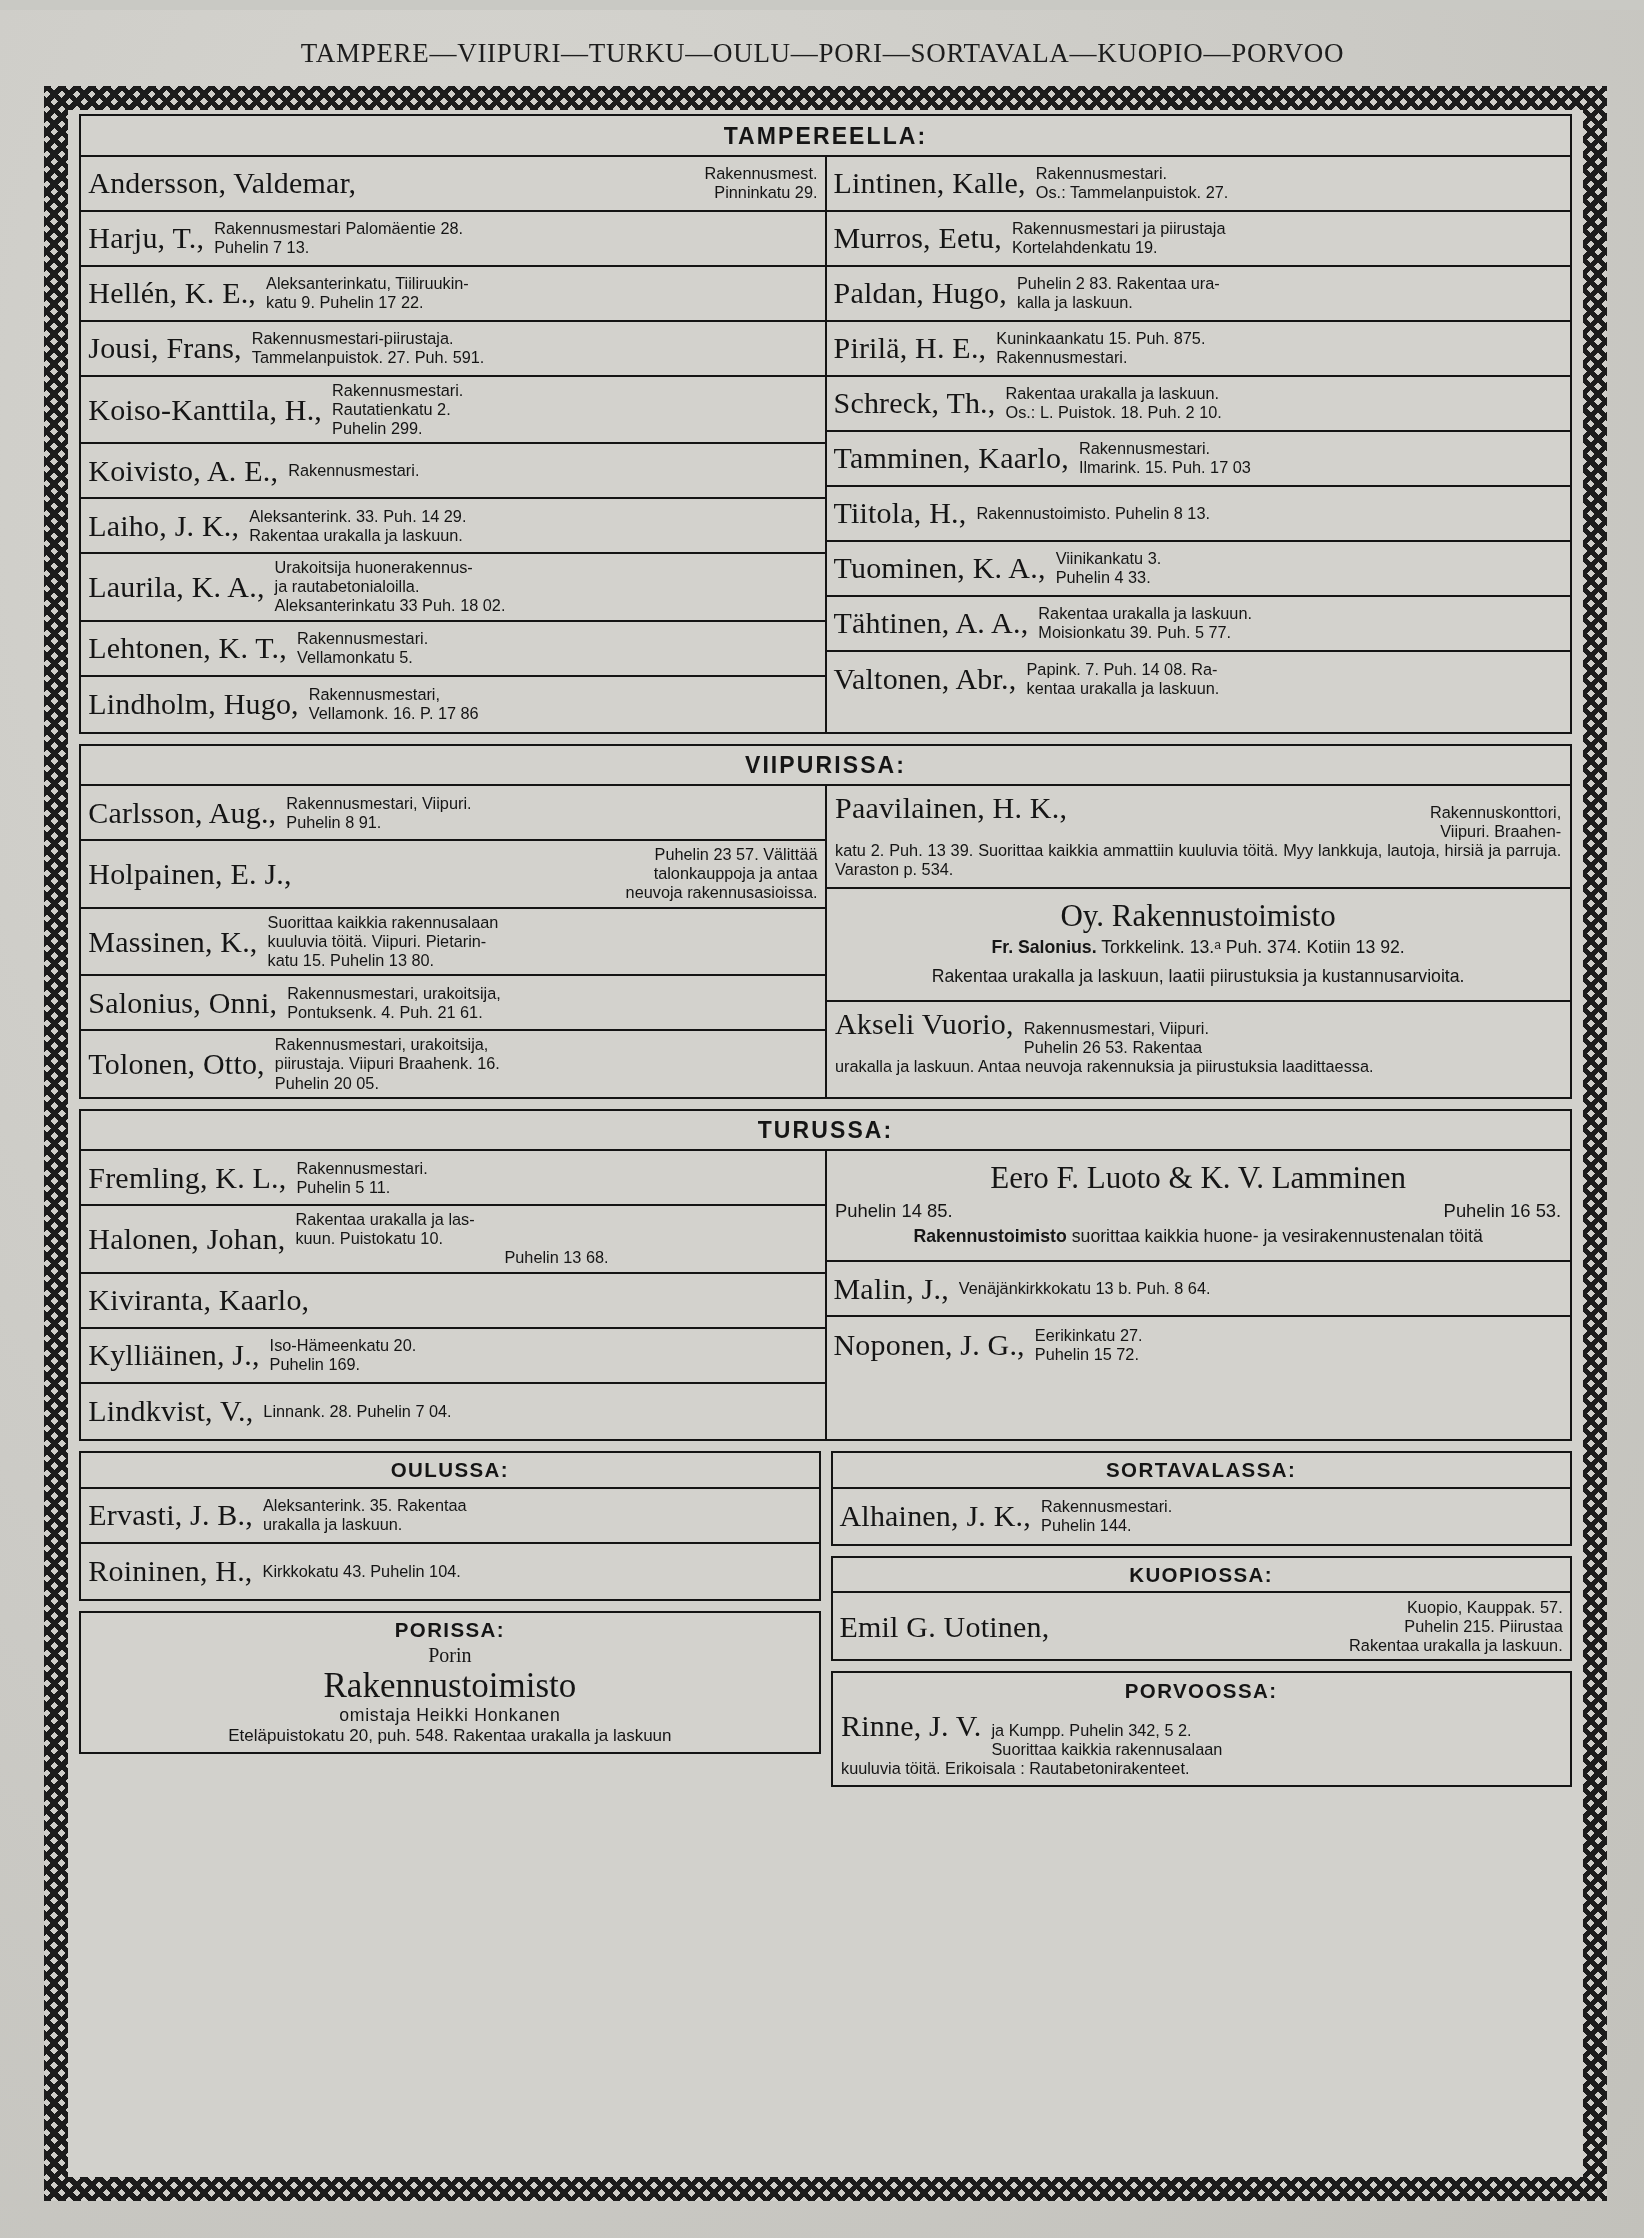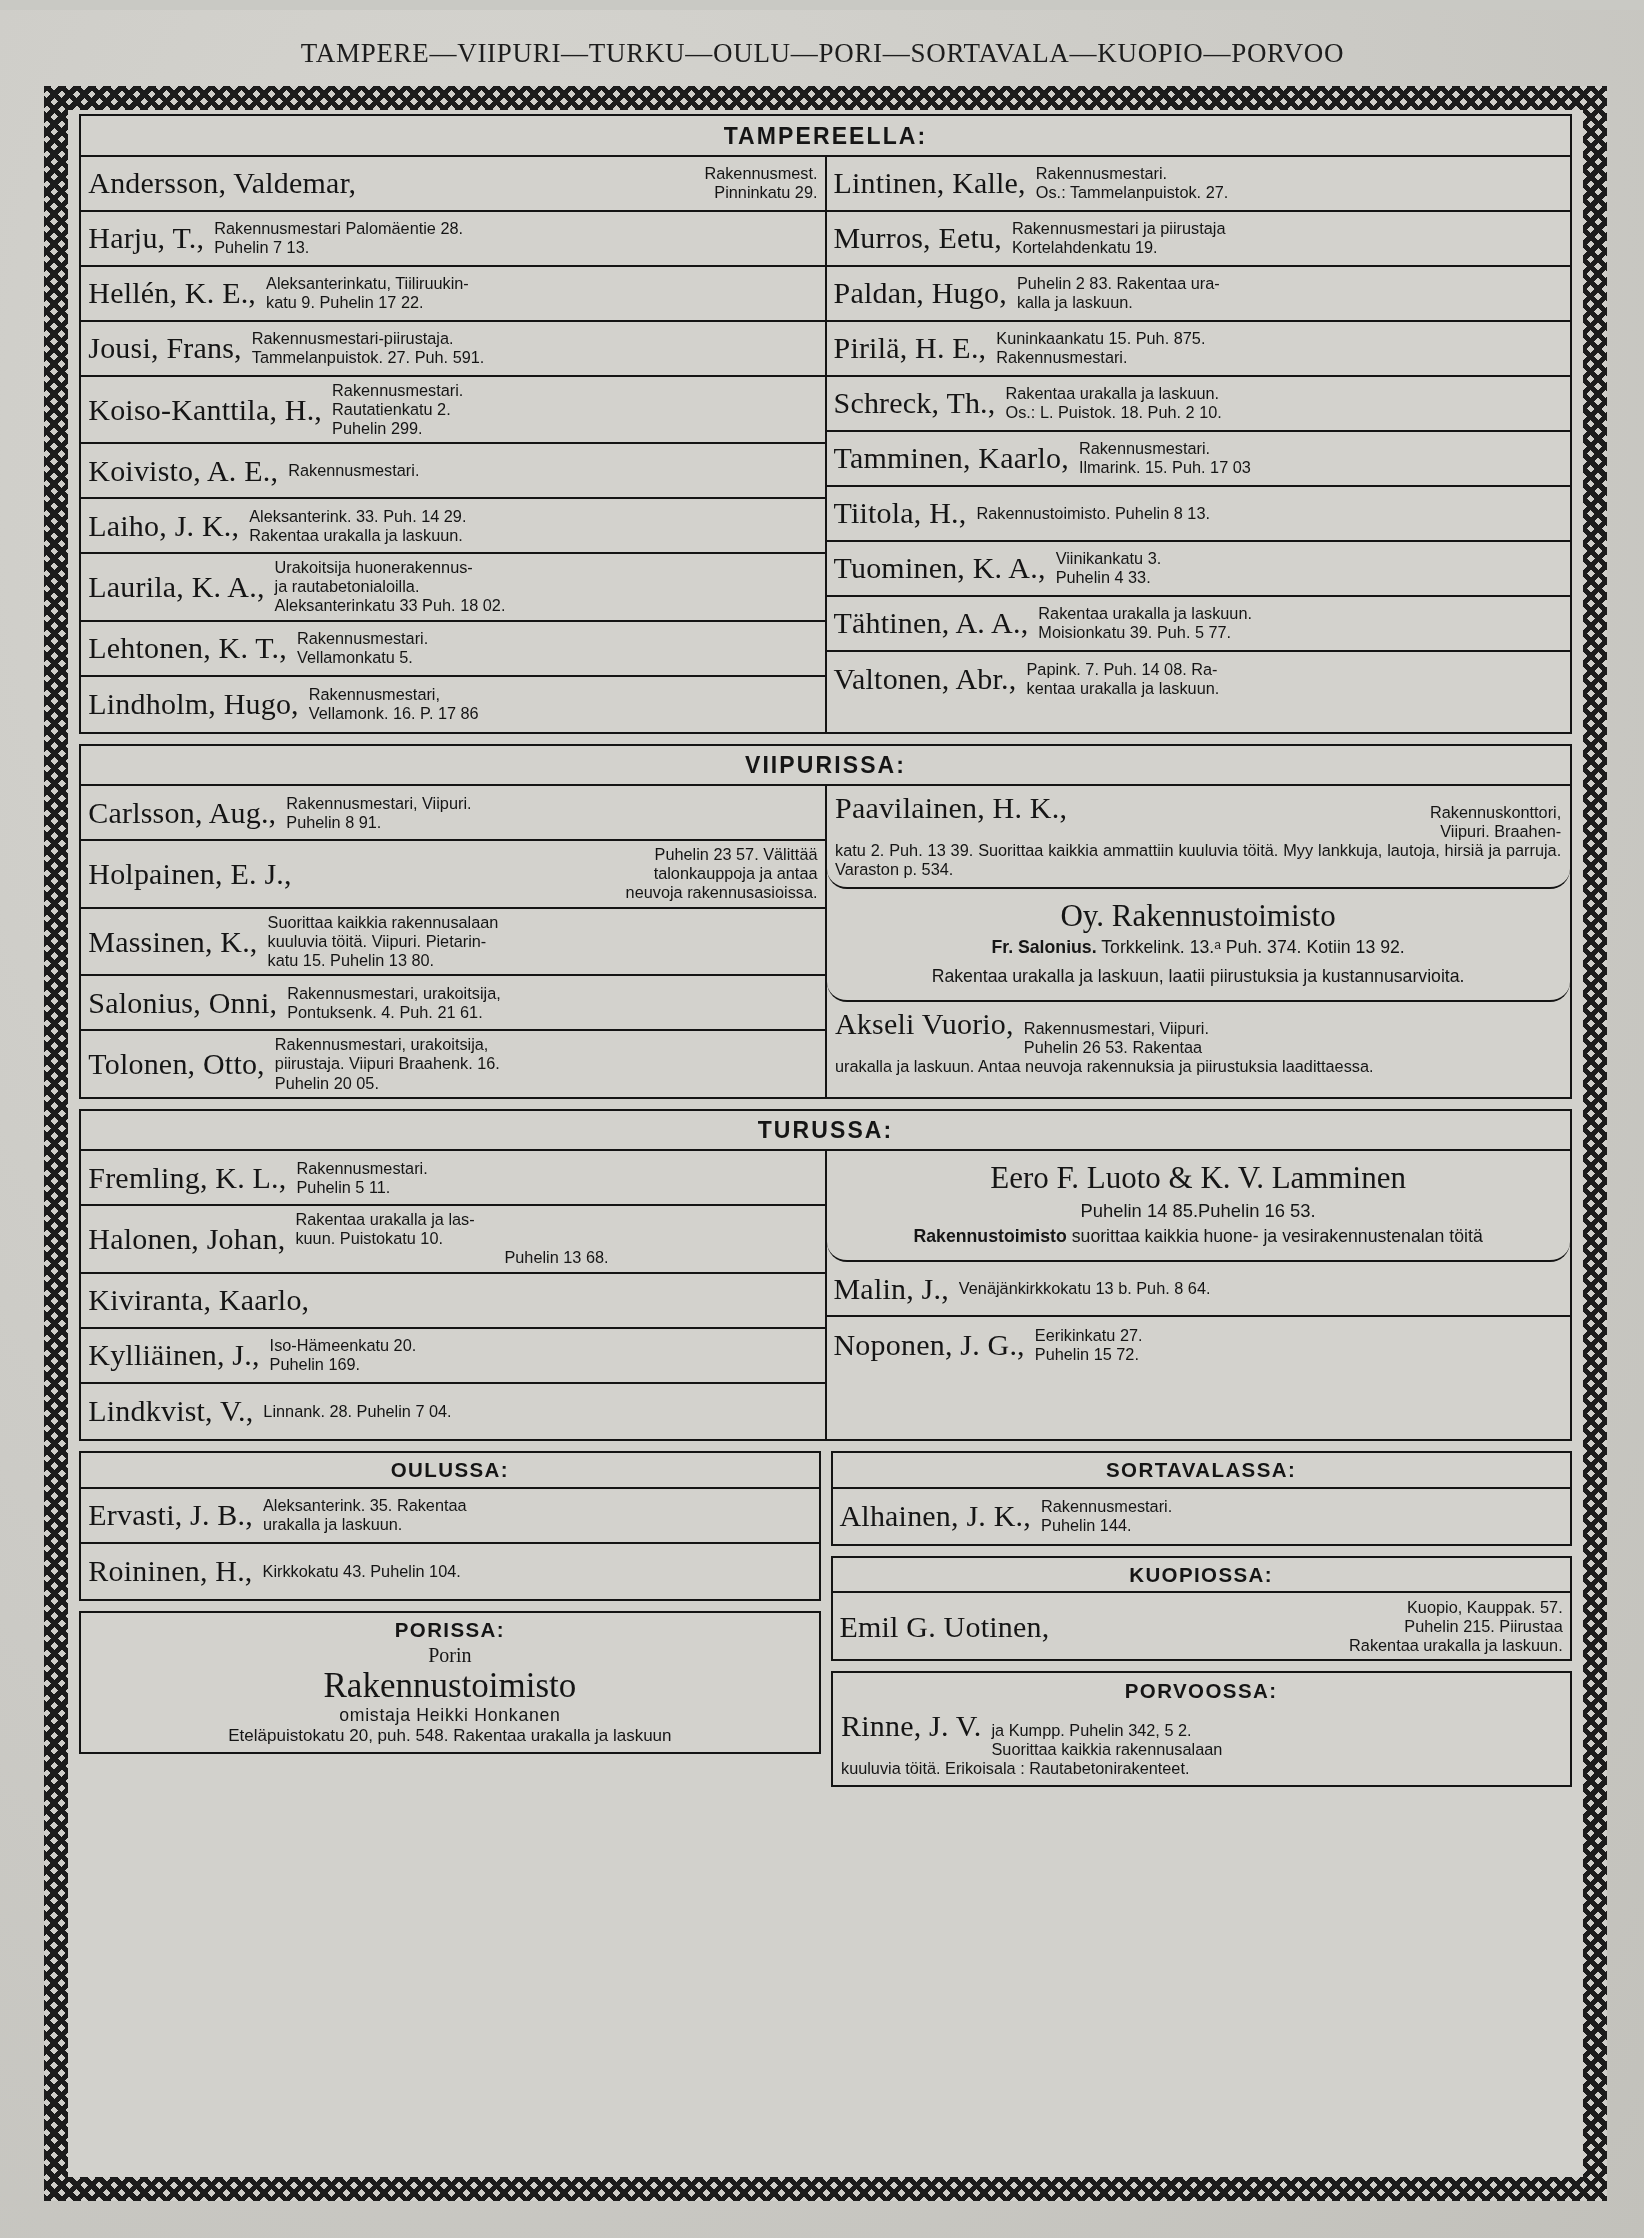--- a/index.html
+++ b/index.html
@@ -118,21 +118,20 @@
 
   .align-r  { text-align: right; }
   .align-c  { text-align: center; }
   .align-l  { text-align: left; }
   .grow     { flex: 1 1 auto; }
 
   
   .entry.block {
     display: block;
     padding: 5.7px 8.5px 7px 8.5px;
-    border-radius: 20px;
   }
   .entry.block .head {
     display: flex;
     align-items: baseline;
   }
   .entry.block .flow {
     font-size: 16.3px;
     line-height: 1.2;
     text-align: justify;
     font-family: "Liberation Sans", sans-serif;
@@ -141,21 +140,21 @@
   
   .ad-title {
     text-align: center;
     font-size: 31px;
     line-height: 1.08;
     padding: 4.2px 2.8px 1.4px 2.8px;
     white-space: nowrap;
   }
   .ad-row {
     display: flex;
-    justify-content: center;
+    justify-content: space-between;
     font-size: 18.4px;
     padding: 4.2px 0 1.4px 0;
     font-family: "Liberation Sans", sans-serif;
   }
   .ad-body {
     text-align: center;
     font-size: 17.7px;
     line-height: 1.2;
     padding: 2.8px 7px 5.7px 7px;
     font-family: "Liberation Sans", sans-serif;

